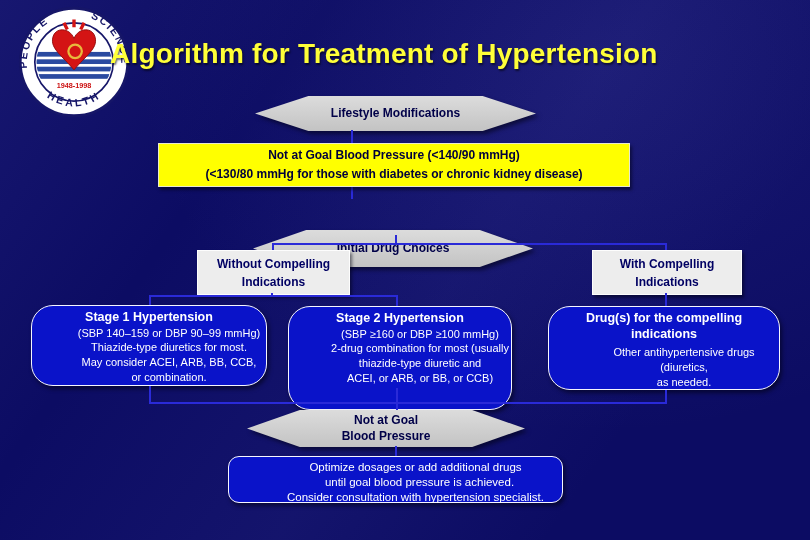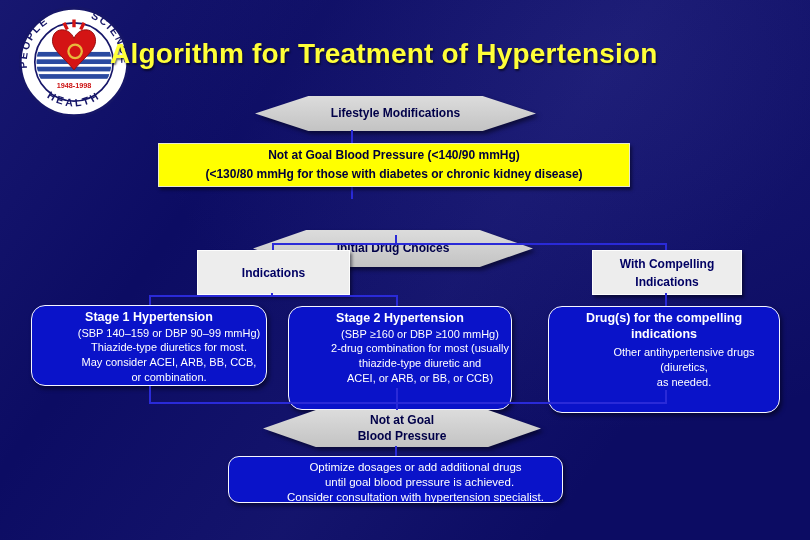--- a/index.html
+++ b/index.html
@@ -29,21 +29,21 @@
     position:absolute;background:#ffff00;color:#00003c;font-weight:bold;font-size:12px;
     text-align:center;display:flex;flex-direction:column;justify-content:center;
     line-height:1.55;box-shadow:2px 3px 3px rgba(0,0,15,.5);border:1px solid #e8e8d0;
   }
   .litebox{
     position:absolute;background:#ededed;color:#000063;font-weight:bold;font-size:12px;
     text-align:center;display:flex;flex-direction:column;justify-content:center;
     line-height:1.5;box-shadow:2px 3px 3px rgba(0,0,15,.5);border:1px solid #fdfdfd;
   }
   .bluebox{
-    position:absolute;background:#0a13c9;border:1.5px solid #f6f6ff;border-radius:14px;
+    position:absolute;background:#0a13c9;border:1.5px solid #f6f6ff;border-radius:22px;
     color:#ffffff;text-align:center;box-shadow:2px 3px 4px rgba(0,0,15,.55);
     box-sizing:border-box;
   }
   .bluebox .bt{font-weight:bold;font-size:12.5px;line-height:1.25;padding-top:4px;}
   .bluebox .bl{font-size:11px;line-height:1.33;margin-left:40px;}
   .bluebox .gap{height:3px;}
   .conn{position:absolute;background:#2a2ad8;}
   svg text{font-family:"Liberation Sans",sans-serif;}
 </style>
 </head>
@@ -104,20 +104,21 @@
       <span>Initial Drug Choices</span>
     </div>
   </div>
 
   <div class="conn" style="left:395px;top:235px;width:2px;height:9px;"></div>
   <div class="conn" style="left:272px;top:243px;width:395px;height:2px;"></div>
   <div class="conn" style="left:272px;top:243px;width:2px;height:8px;"></div>
   <div class="conn" style="left:665px;top:243px;width:2px;height:8px;"></div>
 
   <div class="litebox" style="left:197px;top:250px;width:151px;height:43px;">
+    <span>Without Compelling</span>
     <span>Indications</span>
   </div>
   <div class="litebox" style="left:592px;top:250px;width:148px;height:43px;">
     <span>With Compelling</span>
     <span>Indications</span>
   </div>
 
   <div class="conn" style="left:271px;top:293px;width:2px;height:4px;"></div>
   <div class="conn" style="left:149px;top:295px;width:249px;height:2px;"></div>
   <div class="conn" style="left:149px;top:295px;width:2px;height:11px;"></div>
@@ -133,34 +134,34 @@
   </div>
 
   <div class="bluebox" style="left:288px;top:306px;width:224px;height:104px;">
     <div class="bt">Stage 2 Hypertension</div>
     <div class="bl">(SBP ≥160 or DBP ≥100 mmHg)</div>
     <div class="bl">2-drug combination for most (usually</div>
     <div class="bl">thiazide-type diuretic and</div>
     <div class="bl">ACEI, or ARB, or BB, or CCB)</div>
   </div>
 
-  <div class="bluebox" style="left:548px;top:306px;width:232px;height:107px;">
+  <div class="bluebox" style="left:548px;top:306px;width:232px;height:84px;">
     <div class="bt">Drug(s) for the compelling</div>
     <div class="bt" style="padding-top:0;">indications</div>
     <div class="gap"></div>
     <div class="bl">Other antihypertensive drugs (diuretics,</div>
     <div class="bl">as needed.</div>
   </div>
 
   <div class="conn" style="left:149px;top:386px;width:2px;height:18px;"></div>
   <div class="conn" style="left:396px;top:388px;width:2px;height:24px;"></div>
   <div class="conn" style="left:665px;top:390px;width:2px;height:14px;"></div>
   <div class="conn" style="left:149px;top:402px;width:518px;height:2px;"></div>
 
-  <div class="hexwrap" style="left:263px;top:410px;width:278px;height:37px;">
+  <div class="hexwrap" style="left:247px;top:410px;width:278px;height:37px;">
     <div class="hex">
       <span>Not at Goal</span>
       <span>Blood Pressure</span>
     </div>
   </div>
 
   <div class="conn" style="left:395px;top:446px;width:2px;height:10px;"></div>
 
   <div class="bluebox" style="left:228px;top:456px;width:335px;height:47px;border-radius:11px;">
     <div style="height:3px;"></div>

